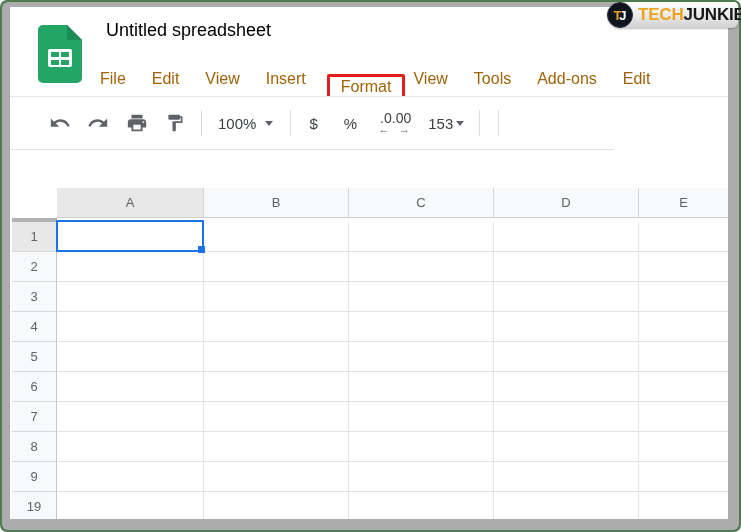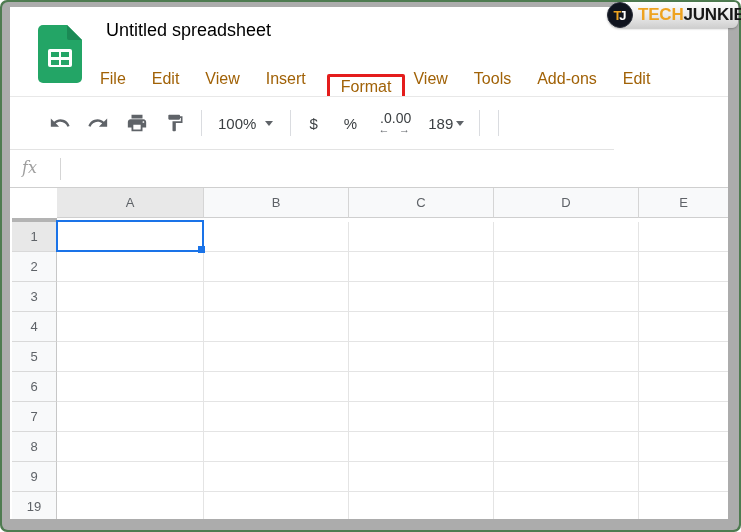--- a/index.html
+++ b/index.html
@@ -154,31 +154,27 @@
       </div>
       <div class="dec-grp" style="margin-left:23px;">
         <span class="dec-main">.0</span>
         <span class="dec-arrow" style="transform:translateX(-2px);">←</span>
       </div>
       <div class="dec-grp" style="">
         <span class="dec-main">.00</span>
         <span class="dec-arrow" style="transform:translateX(3px);">→</span>
       </div>
       <div class="fmt123-grp" style="margin-left:17px;">
-        <span class="tb-text">189</span>
+        <span class="tb-text">153</span>
         <span class="chev" style="margin-left:3px;"></span>
       </div>
       <div class="tb-divider" style="margin-left:15px;"></div>
       <div class="tb-divider" style="margin-left:18px;"></div>
     </div>
 
-    <div class="formula-bar">
-      <span class="fx">fx</span>
-      <span class="fx-divider"></span>
-    </div>
 
     <div class="sheet">
       <div class="corner-cell"></div>
       <div class="header-spacer"></div>
 
       <div class="col-header sel ch-a">A</div>
       <div class="col-header ch-b">B</div>
       <div class="col-header ch-c">C</div>
       <div class="col-header ch-d">D</div>
       <div class="col-header ch-e">E</div>

